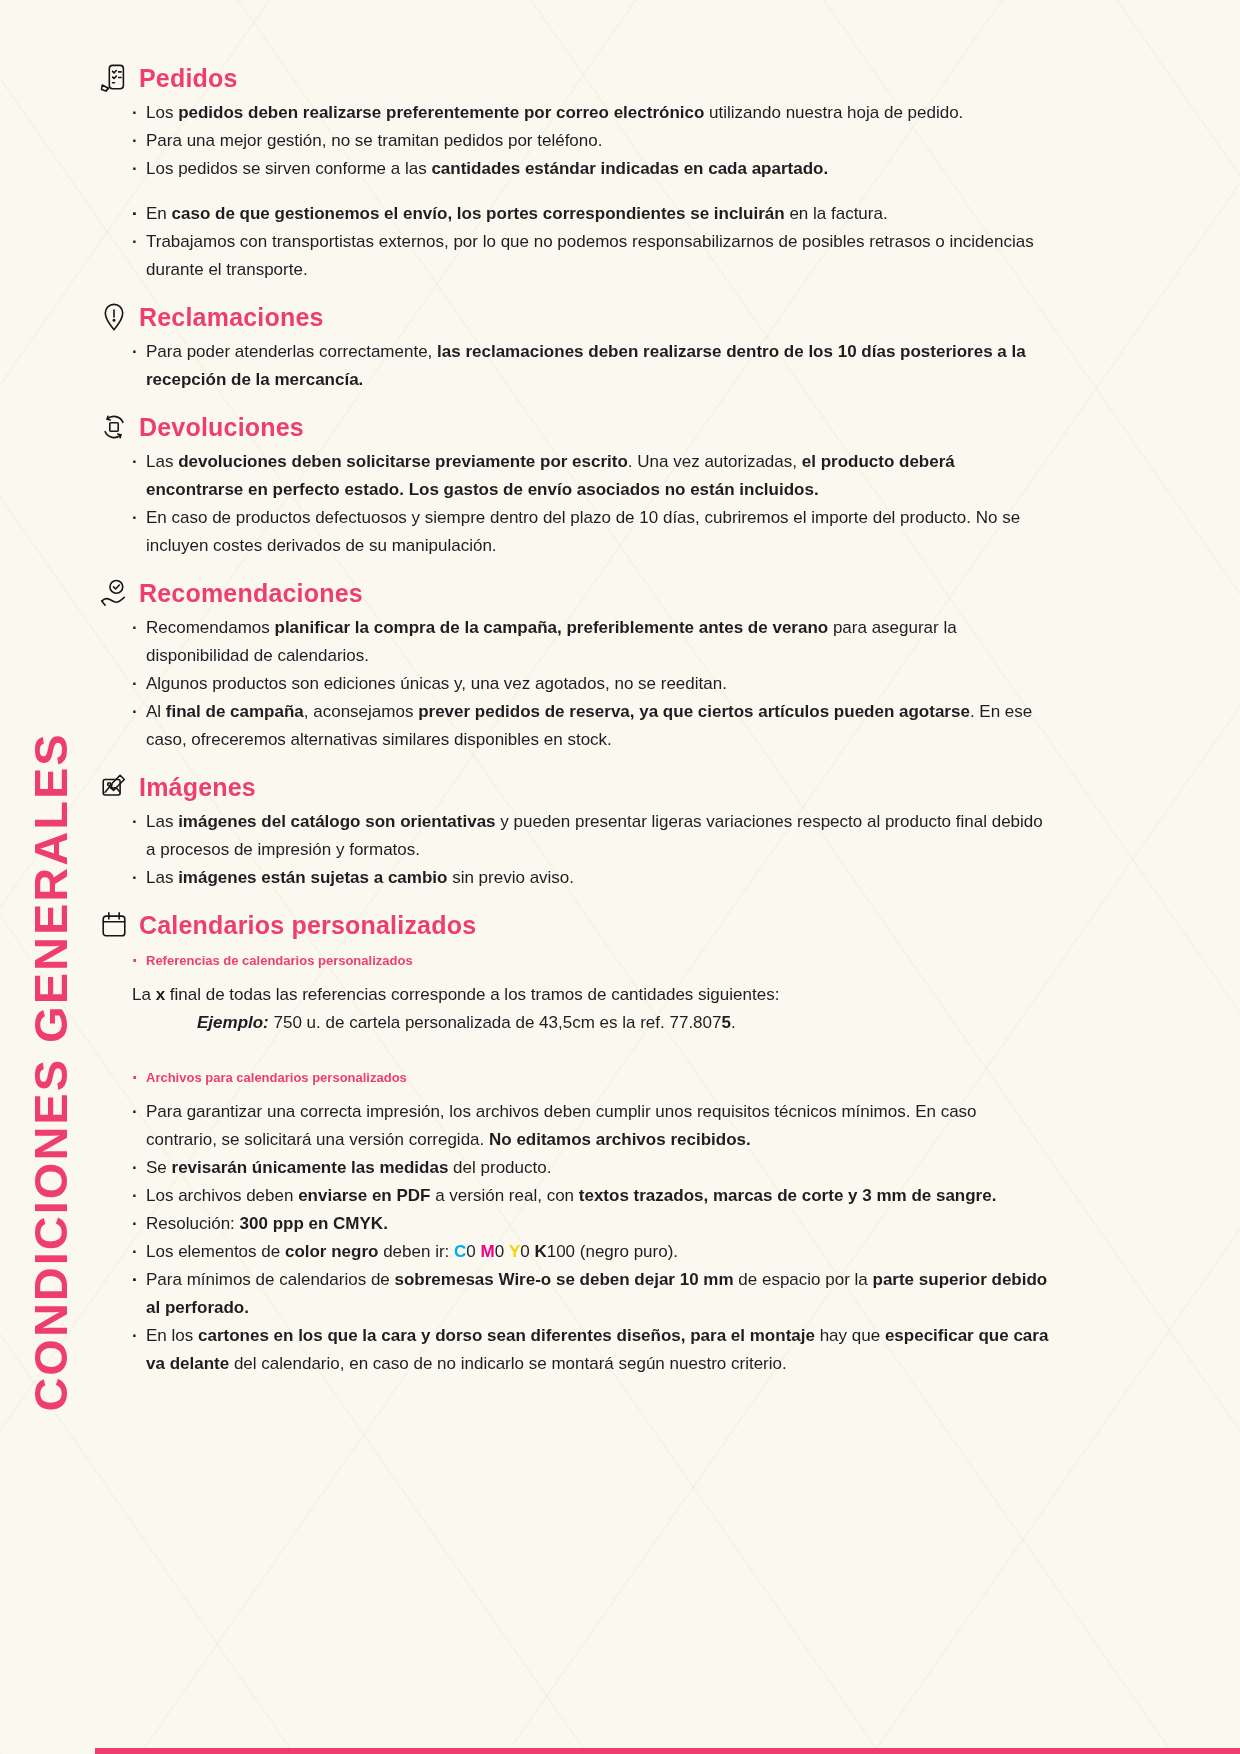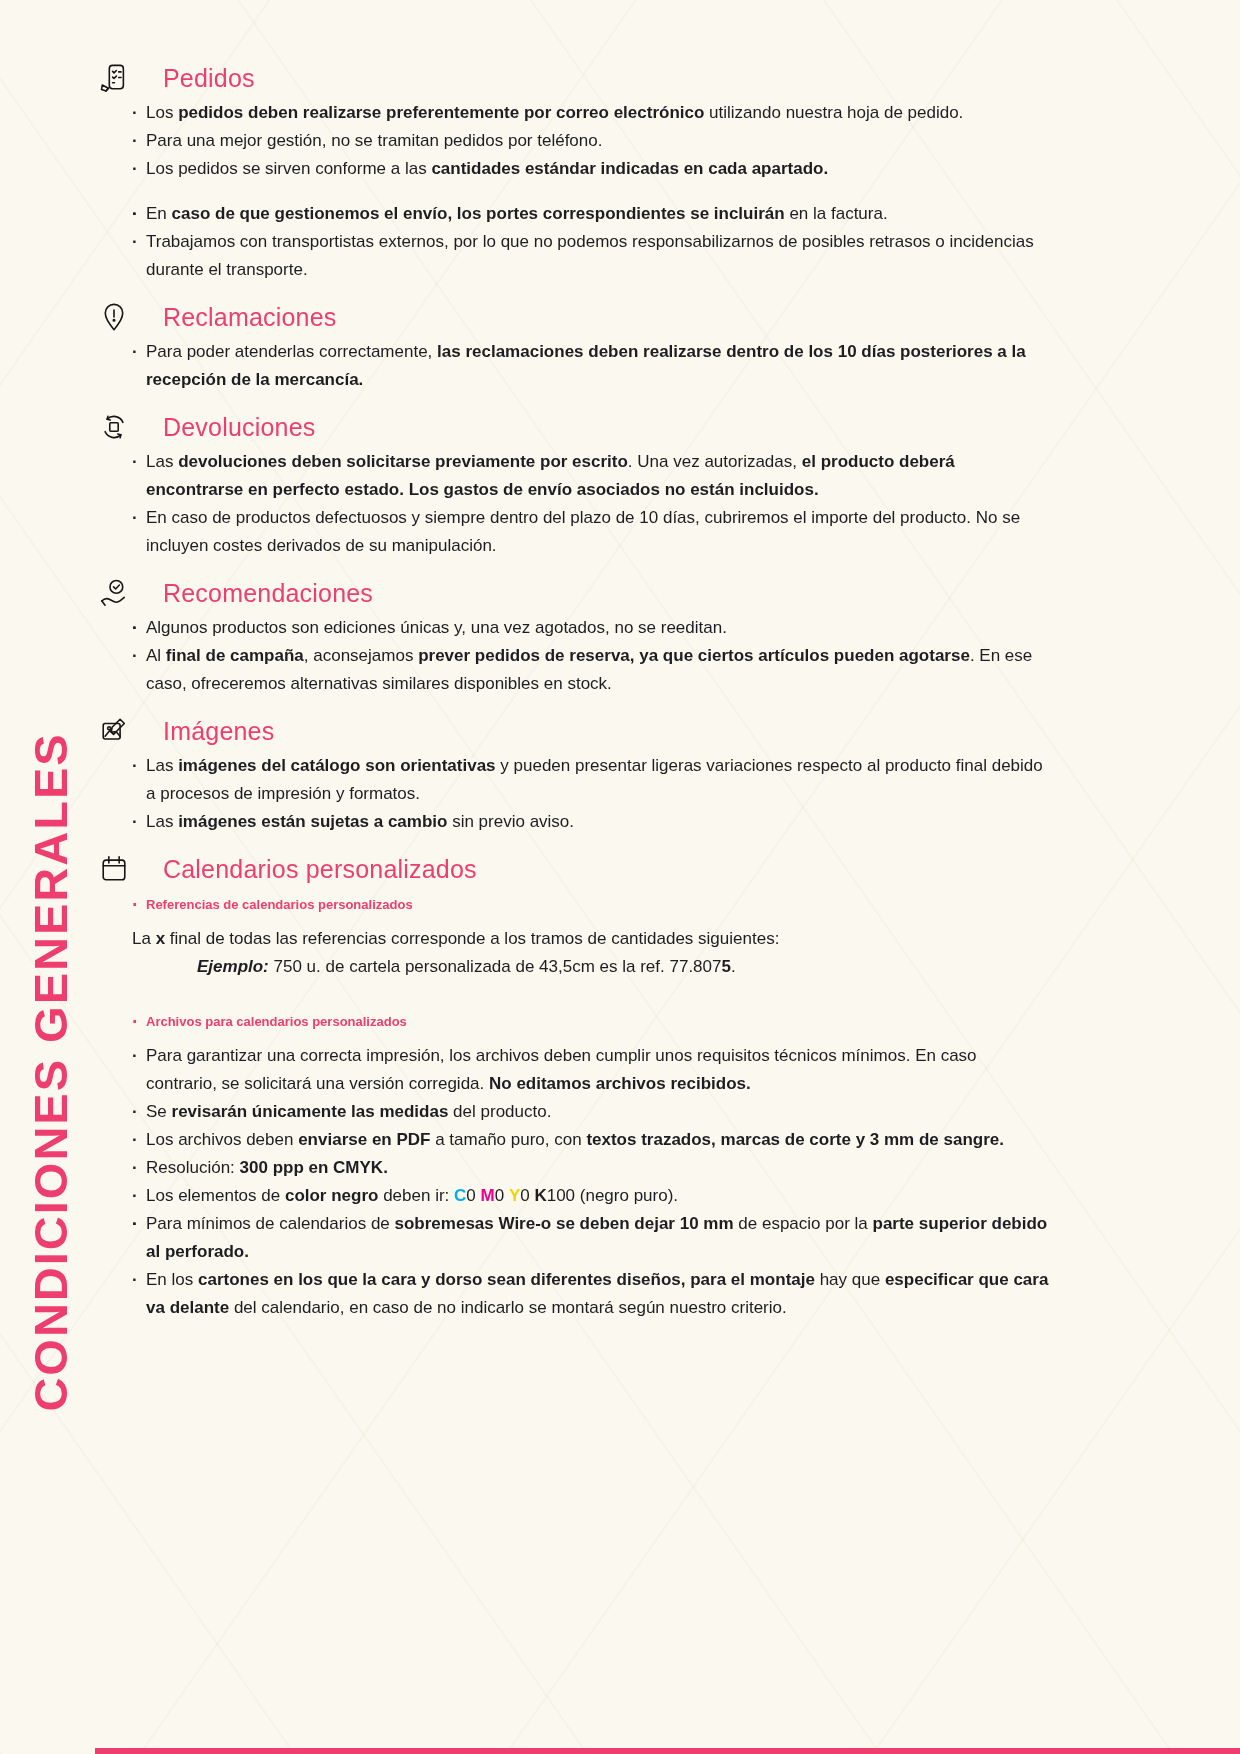--- a/index.html
+++ b/index.html
@@ -24,21 +24,21 @@
     color:var(--accent);
   }
   :root{--accent:#ED3E6E;}
   .content{
     position:absolute;left:98px;top:62px;width:952px;
   }
   .section{margin-bottom:17px;}
   .sec-header{display:flex;align-items:center;gap:9px;margin-bottom:5px;}
   .sec-icon{width:32px;height:32px;flex:0 0 auto;display:flex;align-items:center;justify-content:center;}
   .sec-icon svg{width:30px;height:30px;stroke:#161616;fill:none;stroke-width:1.7;stroke-linecap:round;stroke-linejoin:round;}
-  .sec-title{font-size:25px;font-weight:400;color:var(--accent);letter-spacing:0.2px;margin-left:24px;}
+  .sec-title{font-size:25px;font-weight:700;color:var(--accent);letter-spacing:0.2px;}
   .sec-items{margin-left:34px;}
   .item{font-size:17px;line-height:28px;position:relative;}
   .item.bullet{padding-left:14px;}
   .item .dot{position:absolute;left:0;top:0;font-weight:700;}
   .item.sub{padding-left:14px;margin:4px 0 6px;}
   .item.sub .runs{color:var(--accent);font-weight:700;font-size:13px;}
   .item.sub .dot{color:var(--accent);font-size:19.5px;}
   .item.plain{padding-left:0;}
   .item.indent{padding-left:65px;}
   .item.gap{margin-top:26px;}
@@ -129,21 +129,21 @@
           <svg viewBox="0 0 32 32">
             <circle cx="18.5" cy="9.5" r="6.8"></circle>
             <path d="M15.5 9.5l2.2 2.2 4-4.2"></path>
             <path d="M3 24.5c2.5-2.6 5.5-3.2 8.5-1.6l4.2 2.2c2.4 1.2 4.8 0.8 7-1l4.3-3.4"></path>
             <path d="M3 24.5l3.5 4.5"></path>
           </svg>
         </span>
       <span class="sec-title">Recomendaciones</span>
     </div>
     <div class="sec-items">
-        <div class="item bullet"><span class="dot">·</span></div>
+        <div class="item bullet"><span class="dot">·</span><span class="runs"><span>Recomendamos </span><span class="b">planificar la compra de la campaña, preferiblemente antes de verano</span><span> para asegurar la disponibilidad de calendarios.</span></span></div>
         <div class="item bullet"><span class="dot">·</span><span class="runs"><span>Algunos productos son ediciones únicas y, una vez agotados, no se reeditan.</span></span></div>
         <div class="item bullet"><span class="dot">·</span><span class="runs"><span>Al </span><span class="b">final de campaña</span><span>, aconsejamos </span><span class="b">prever pedidos de reserva, ya que ciertos artículos pueden agotarse</span><span>. En ese caso, ofreceremos alternativas similares disponibles en stock.</span></span></div>
       </div>
   </div>
 
   <div class="section">
     <div class="sec-header">
       <span class="sec-icon">
           <svg viewBox="0 0 32 32">
             <rect x="4.5" y="8" width="18" height="16.5" rx="2"></rect>
@@ -172,21 +172,21 @@
         </span>
       <span class="sec-title">Calendarios personalizados</span>
     </div>
     <div class="sec-items">
         <div class="item sub"><span class="dot">·</span><span class="runs"><span>Referencias de calendarios personalizados</span></span></div>
         <div class="item plain"><span class="runs"><span>La </span><span class="b">x</span><span> final de todas las referencias corresponde a los tramos de cantidades siguientes:</span></span></div>
         <div class="item indent"><span class="runs"><span class="i">Ejemplo:</span><span> 750 u. de cartela personalizada de 43,5cm es la ref. 77.807</span><span class="b">5</span><span>.</span></span></div>
         <div class="item sub gap"><span class="dot">·</span><span class="runs"><span>Archivos para calendarios personalizados</span></span></div>
         <div class="item bullet"><span class="dot">·</span><span class="runs"><span>Para garantizar una correcta impresión, los archivos deben cumplir unos requisitos técnicos mínimos. En caso contrario, se solicitará una versión corregida. </span><span class="b">No editamos archivos recibidos.</span></span></div>
         <div class="item bullet"><span class="dot">·</span><span class="runs"><span>Se </span><span class="b">revisarán únicamente las medidas</span><span> del producto.</span></span></div>
-        <div class="item bullet"><span class="dot">·</span><span class="runs"><span>Los archivos deben </span><span class="b">enviarse en PDF</span><span> a tamaño puro, con </span><span class="b">textos trazados, marcas de corte y 3 mm de sangre.</span></span></div>
+        <div class="item bullet"><span class="dot">·</span><span class="runs"><span>Los archivos deben </span><span class="b">enviarse en PDF</span><span> a versión real, con </span><span class="b">textos trazados, marcas de corte y 3 mm de sangre.</span></span></div>
         <div class="item bullet"><span class="dot">·</span><span class="runs"><span>Resolución: </span><span class="b">300 ppp en CMYK.</span></span></div>
         <div class="item bullet"><span class="dot">·</span><span class="runs"><span>Los elementos de </span><span class="b">color negro</span><span> deben ir:  </span><span class="b" style="color: rgb(0, 174, 239);">C</span><span>0 </span><span class="b" style="color: rgb(236, 0, 140);">M</span><span>0 </span><span class="b" style="color: rgb(242, 213, 0);">Y</span><span>0 </span><span class="b">K</span><span>100 (negro puro).</span></span></div>
         <div class="item bullet"><span class="dot">·</span></div>
         <div class="item bullet"><span class="dot">·</span><span class="runs"><span>Para mínimos de calendarios de </span><span class="b">sobremesas Wire-o se deben dejar 10 mm</span><span> de espacio por la </span><span class="b">parte superior debido al perforado.</span></span></div>
         <div class="item bullet"><span class="dot">·</span><span class="runs"><span>En los </span><span class="b">cartones en los que la cara y dorso sean diferentes diseños, para el montaje</span><span> hay que </span><span class="b">especificar que cara va delante</span><span> del calendario, en caso de no indicarlo se montará según nuestro criterio.</span></span></div>
       </div>
   </div>
 </div>
 
 <div class="bottom-bar"></div>

